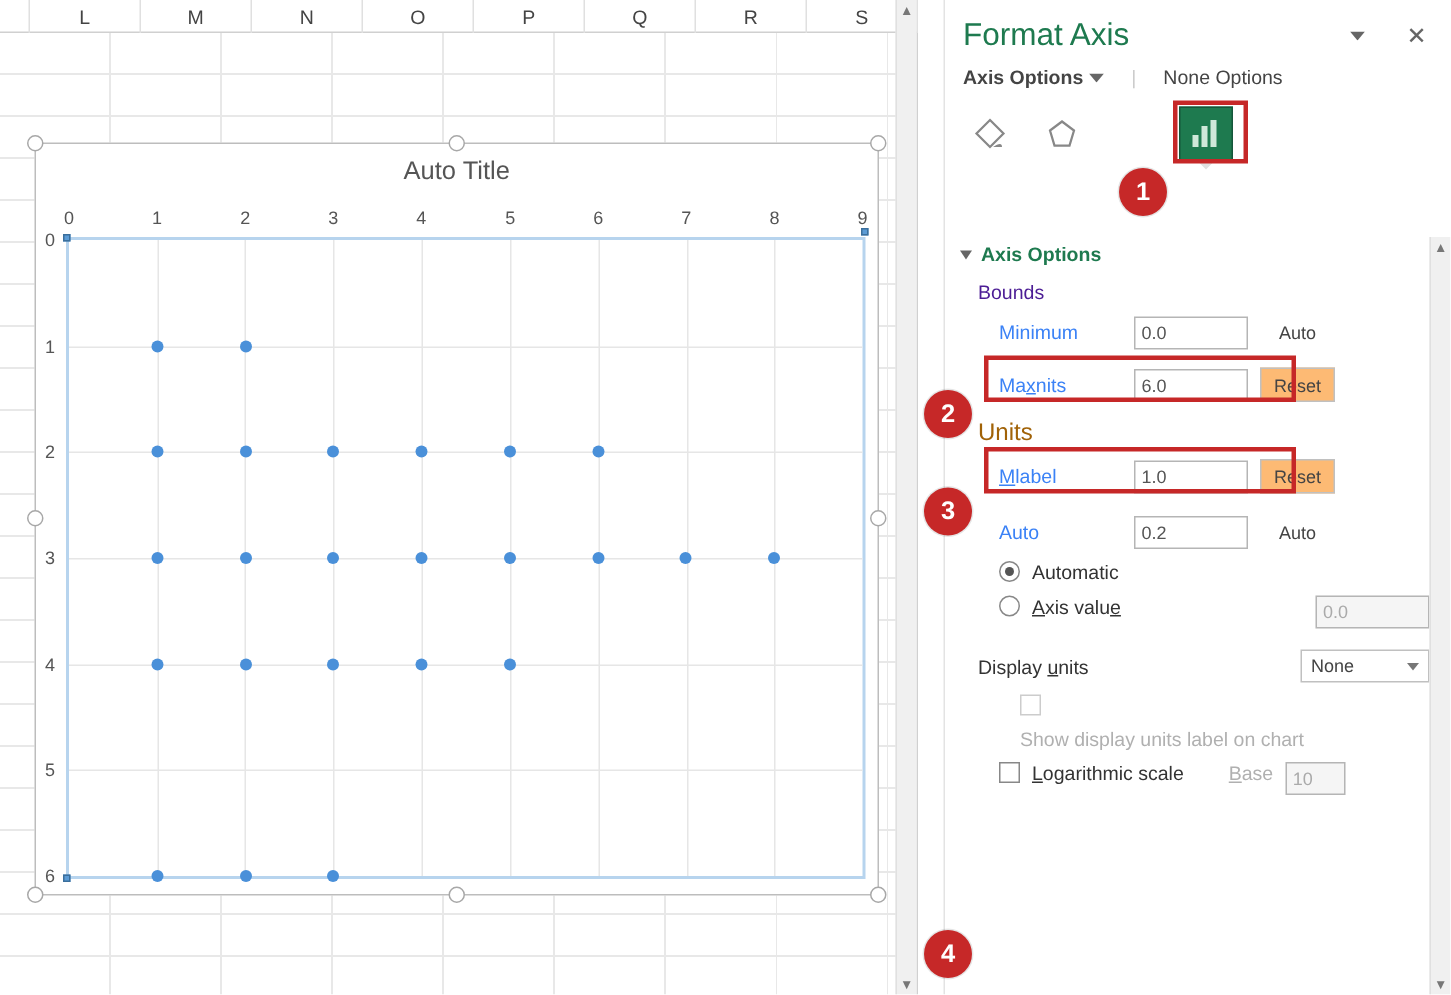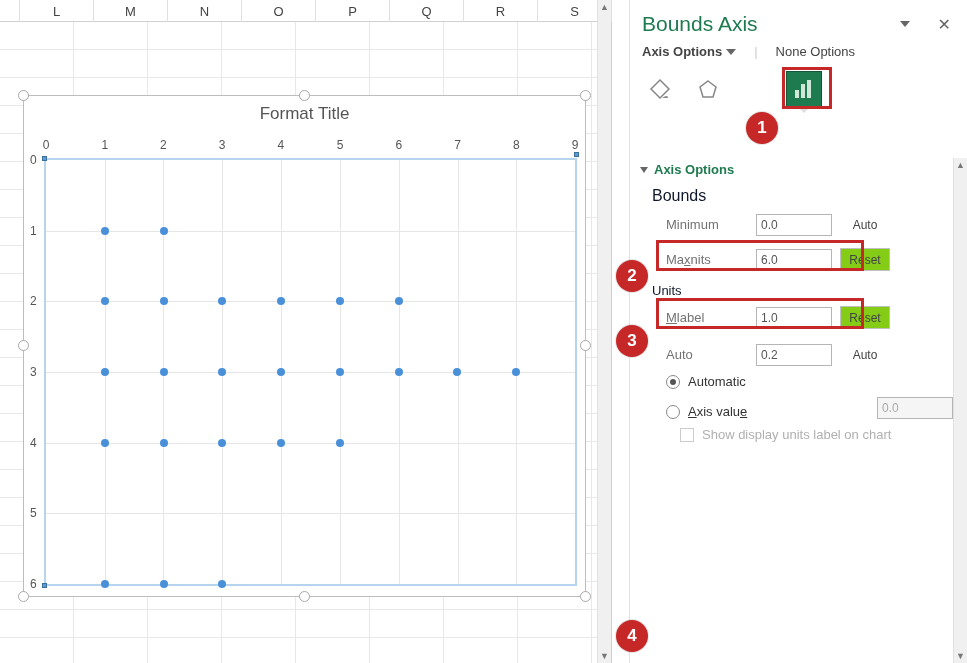--- a/index.html
+++ b/index.html
@@ -232,68 +232,68 @@
     padding: 4px 0 6px 2px;
     display: flex; align-items: center; gap: 6px;
   }
   .section-head .tri {
     width: 0; height: 0;
     border-left: 4px solid transparent;
     border-right: 4px solid transparent;
     border-top: 6px solid #666;
   }
   .sub-label {
-    color: #0f172a;
-    font-size: 16px;
+    color: #4c1d95;
+    font-size: 13px;
     padding: 4px 0 4px 14px;
   }
   .field-row {
     display: flex;
     align-items: center;
     padding: 4px 0 4px 28px;
     gap: 8px;
     position: relative;
   }
-  .field-label { width: 82px; color: #737373; }
+  .field-label { width: 82px; color: #3b82f6; }
   .field-label .u { text-decoration: underline; }
   .field-input {
     width: 76px;
     height: 22px;
     border: 1px solid #b5b5b5;
     padding: 0 4px;
     font-size: 12px;
     color: #555;
     font-family: inherit;
   }
   .field-input:disabled {
     background: #f5f5f5;
     color: #aaa;
   }
   .field-btn {
     width: 50px;
     height: 23px;
     border: 1px solid #c0c0c0;
-    background: #84cc16;
+    background: #fdba74;
     font-size: 12px;
     color: #444;
     font-family: inherit;
     cursor: pointer;
   }
   .red-box {
     position: absolute;
     border: 3px solid #c62828;
     pointer-events: none;
   }
   .sub-head {
-    color: #0f172a;
+    color: #a16207;
     padding: 8px 0 4px 14px;
-    font-size: 13px;
+    font-size: 16px;
   }
   .radio-row, .check-row {
-    display: flex; align-items: flex-end; gap: 8px;
+    display: flex; align-items: flex-start; gap: 8px;
     padding: 4px 0 4px 28px;
     color: #333;
   }
   .radio {
     width: 14px; height: 14px;
     border: 1px solid #888;
     border-radius: 50%;
     position: relative;
     flex-shrink: 0;
   }
@@ -311,21 +311,21 @@
     position: relative;
     flex-shrink: 0;
   }
   .check.checked::after {
     content: '✓';
     position: absolute;
     left: 0; top: -3px;
     font-size: 13px;
     color: #444;
   }
-  .disabled-text { color: #b0b0b0; }
+  .disabled-text { color: #b0b0b0; flex-direction: column; }
   .select-box {
     width: 86px; height: 22px;
     border: 1px solid #c0c0c0;
     display: flex; align-items: center; justify-content: space-between;
     padding: 0 6px;
     font-size: 12px;
     color: #444;
   }
   .select-box .caret {
     width:0;height:0;
@@ -367,21 +367,21 @@
   <div class="chart-box">
     <span class="sel-handle sh-tl"></span>
     <span class="sel-handle sh-tm"></span>
     <span class="sel-handle sh-tr"></span>
     <span class="sel-handle sh-ml"></span>
     <span class="sel-handle sh-mr"></span>
     <span class="sel-handle sh-bl"></span>
     <span class="sel-handle sh-bm"></span>
     <span class="sel-handle sh-br"></span>
 
-    <div class="chart-title">Format Title</div>
+    <div class="chart-title">Auto Title</div>
 
     <div class="x-axis-labels">
       <span class="x-label" style="left:0%">0</span>
       <span class="x-label" style="left:11.1%">1</span>
       <span class="x-label" style="left:22.2%">2</span>
       <span class="x-label" style="left:33.3%">3</span>
       <span class="x-label" style="left:44.4%">4</span>
       <span class="x-label" style="left:55.6%">5</span>
       <span class="x-label" style="left:66.7%">6</span>
       <span class="x-label" style="left:77.8%">7</span>
@@ -451,21 +451,21 @@
   <div class="vscroll">
     <span class="arrow-up">▲</span>
     <span class="arrow-down">▼</span>
   </div>
 </div>
 
 <div class="side-gap"></div>
 
 <div class="panel">
   <div class="panel-header-row">
-    <div class="panel-title">Bounds Axis</div>
+    <div class="panel-title">Format Axis</div>
     <div class="panel-hdr-icons">
       <span class="panel-dd">
         <svg width="10" height="6">
             <polygon points="0,0 10,0 5,6" fill="#666"></polygon>
           </svg>
       </span>
       <span class="panel-x">✕</span>
     </div>
   </div>
 
@@ -543,26 +543,41 @@
       <span class="radio checked"></span>
       <span>Automatic</span>
     </div>
     <div class="radio-row">
       <span class="radio"></span>
       <span><span style="text-decoration:underline">A</span>xis valu<span style="text-decoration:underline">e</span></span>
       <span style="flex:1"></span>
       <input class="field-input" disabled="" value="0.0" style="">
     </div>
 
+    <div class="field-row" style="padding-left:14px;margin-top:6px">
+      <span style="width:120px;color:#333">Display <span style="text-decoration:underline">u</span>nits</span>
+      <span style="flex:1"></span>
+      <span class="select-box">
+        <span>None</span>
+          <span class="caret"></span>
+      </span>
+    </div>
 
     <div class="check-row disabled-text" style="padding-left:42px">
       <span class="check" style="border-color:#ccc"></span>
       <span>Show display units label on chart</span>
     </div>
 
+    <div class="check-row">
+      <span class="check"></span>
+      <span><span style="text-decoration:underline">L</span>ogarithmic scale</span>
+      <span style="width:14px"></span>
+      <span class="disabled-text"><span style="text-decoration:underline">B</span>ase</span>
+      <input class="field-input" style="width: 40px;" disabled="" value="10">
+    </div>
 
   </div>
 
   <div class="panel-vscroll">
     <span class="arrow-up">▲</span>
     <span class="arrow-down">▼</span>
   </div>
 </div>
 
 <span class="callout" style="left:746px;top:112px">1</span>

